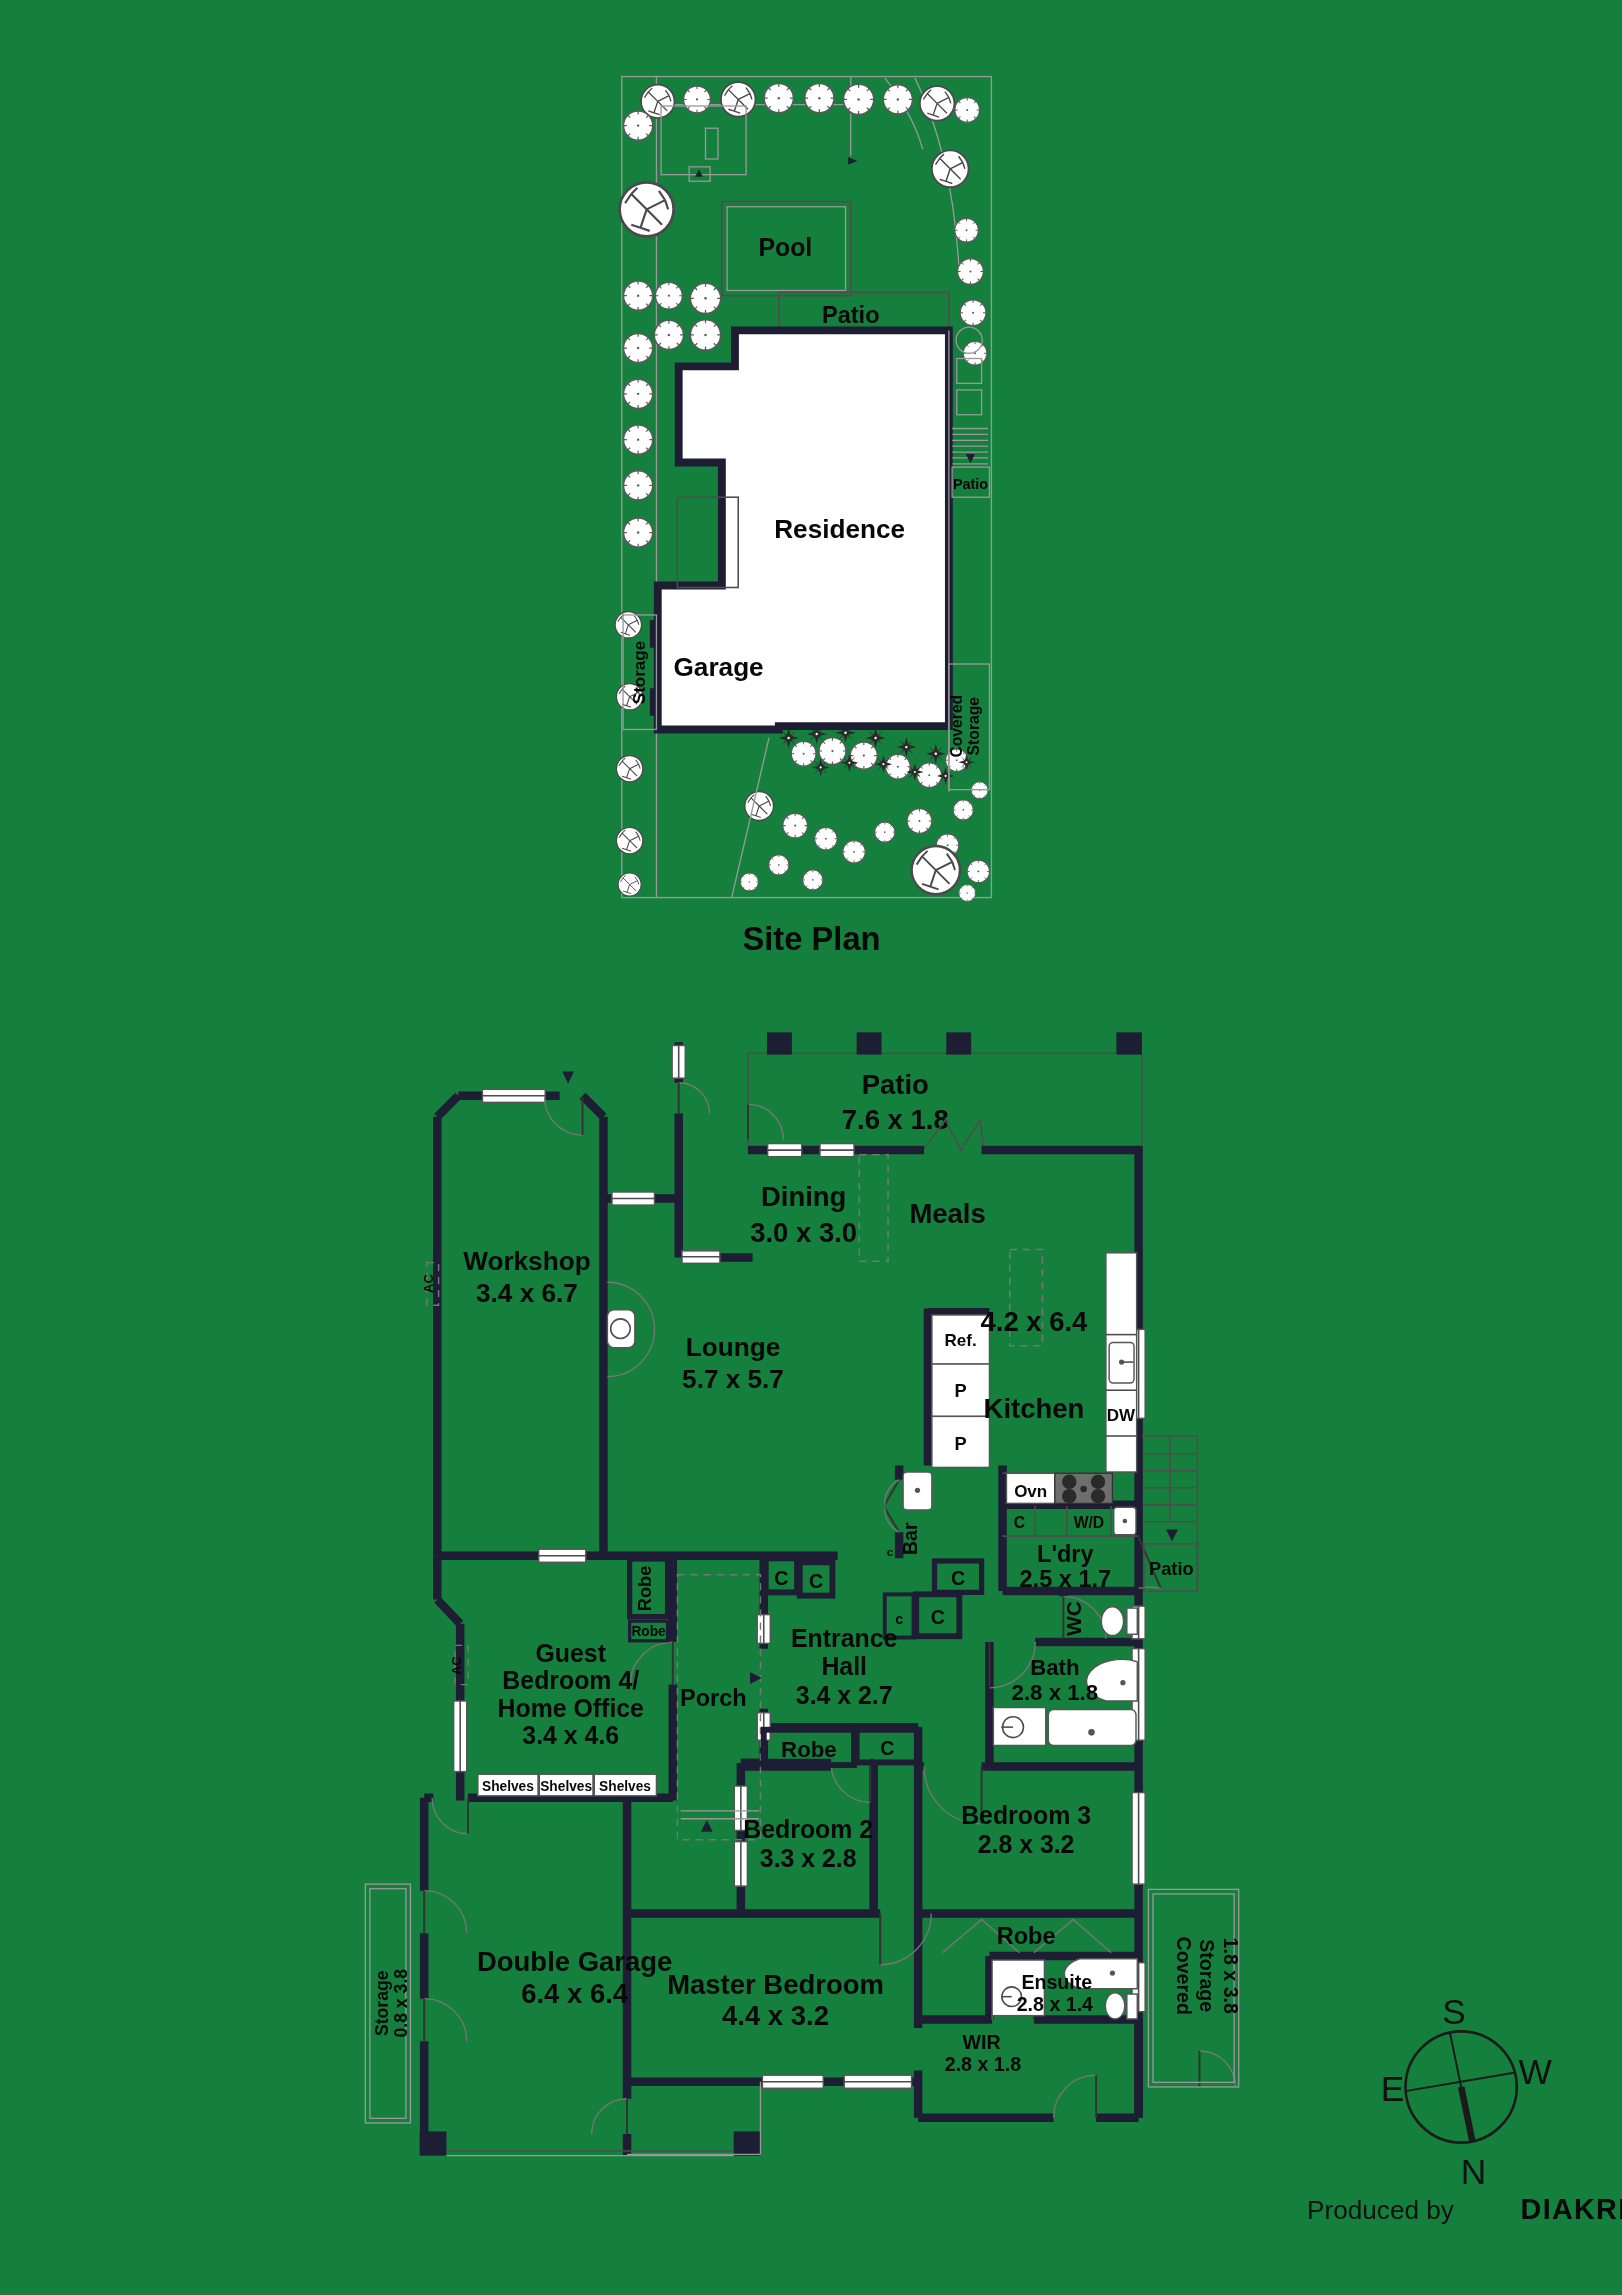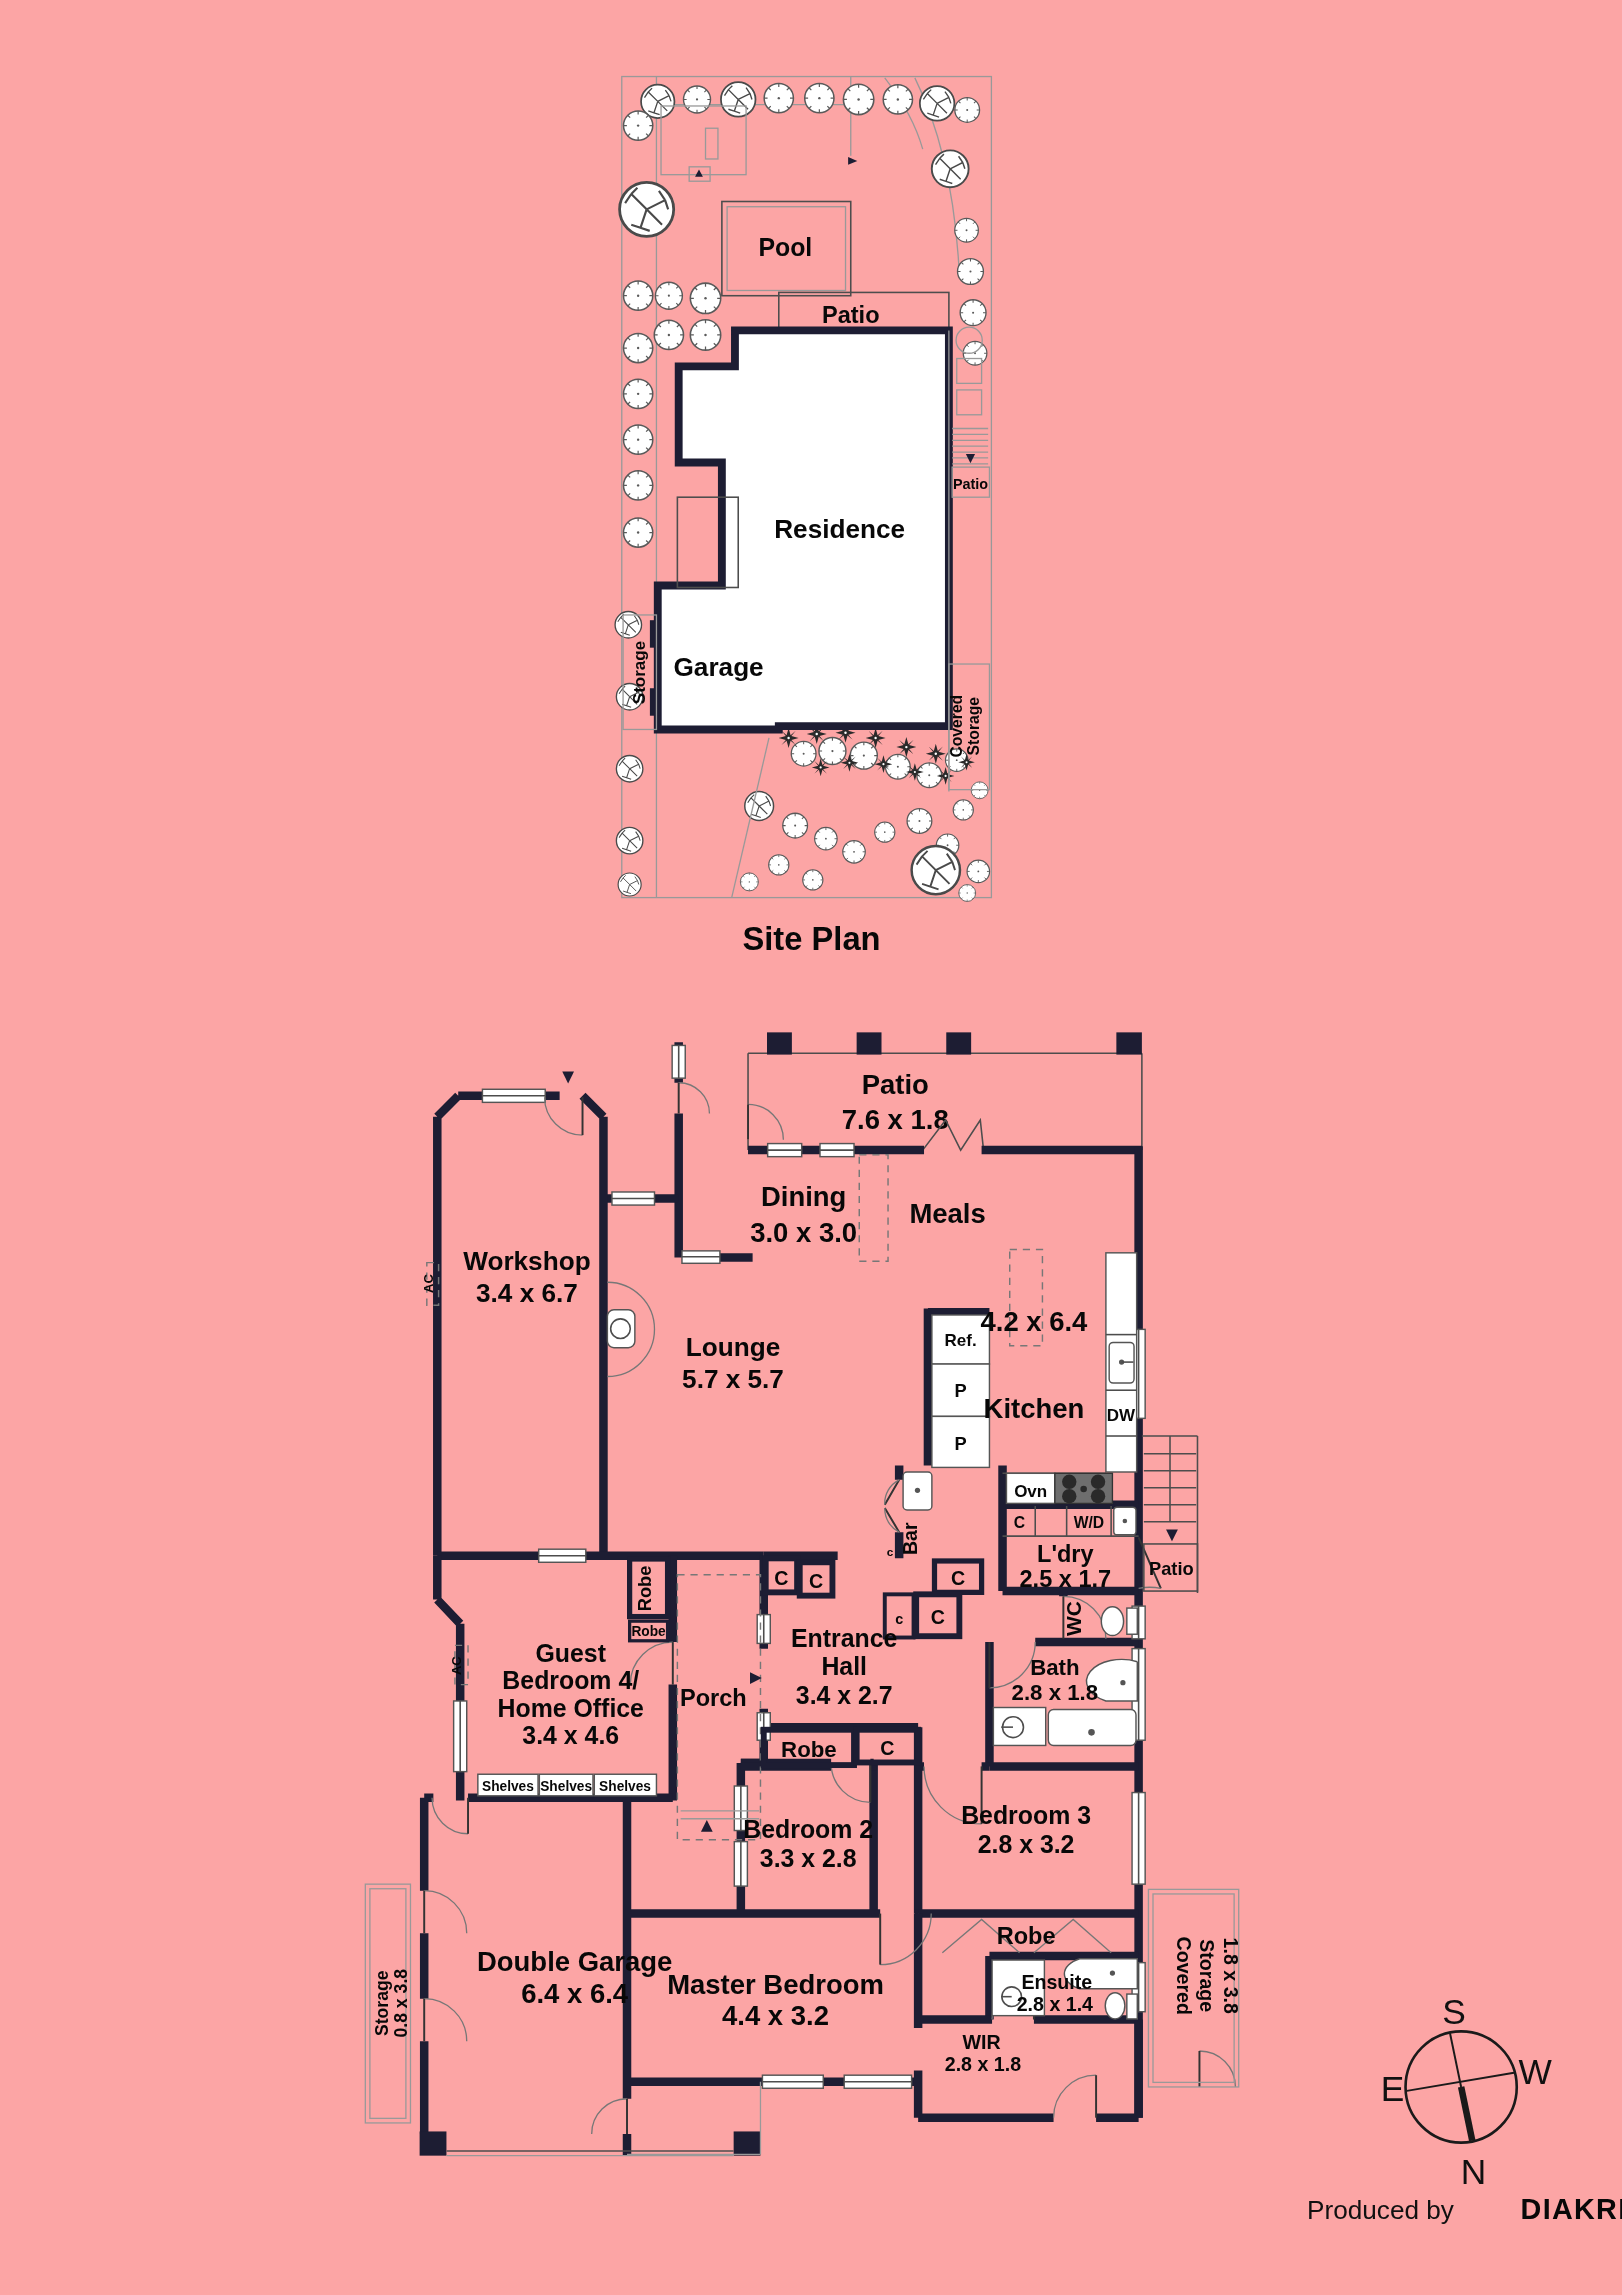--- a/index.html
+++ b/index.html
@@ -1,16 +1,16 @@
 <!DOCTYPE html>
 <html style="font-size:10.5px"><head>
 <meta charset="utf-8">
 <style>
   html,body{margin:0;padding:0;background:#ffffff;}
-  #page{position:relative;width:1623px;height:2295px;background:#fca5a5;overflow:hidden;}
+  #page{position:relative;width:1623px;height:2295px;background:#15803d;overflow:hidden;}
   svg{position:absolute;left:0;top:0;}
   .w{stroke:#1d1d33;stroke-width:13;fill:none;stroke-linecap:butt}
   .tn{stroke:#4d4d4d;stroke-width:2.4;fill:none}
   .tng{stroke:#999;stroke-width:2;fill:none}
   .door{stroke:#777;stroke-width:2;fill:none}
   .leaf{stroke:#333;stroke-width:3;fill:none}
   .win{fill:#fff;stroke:#555;stroke-width:2.2}
   .dash{stroke:#777;stroke-width:2.2;fill:none;stroke-dasharray:11 9}
   .fx{stroke:#555;stroke-width:2.2;fill:#fff}
   .blk{fill:#1d1d33;stroke:none}

